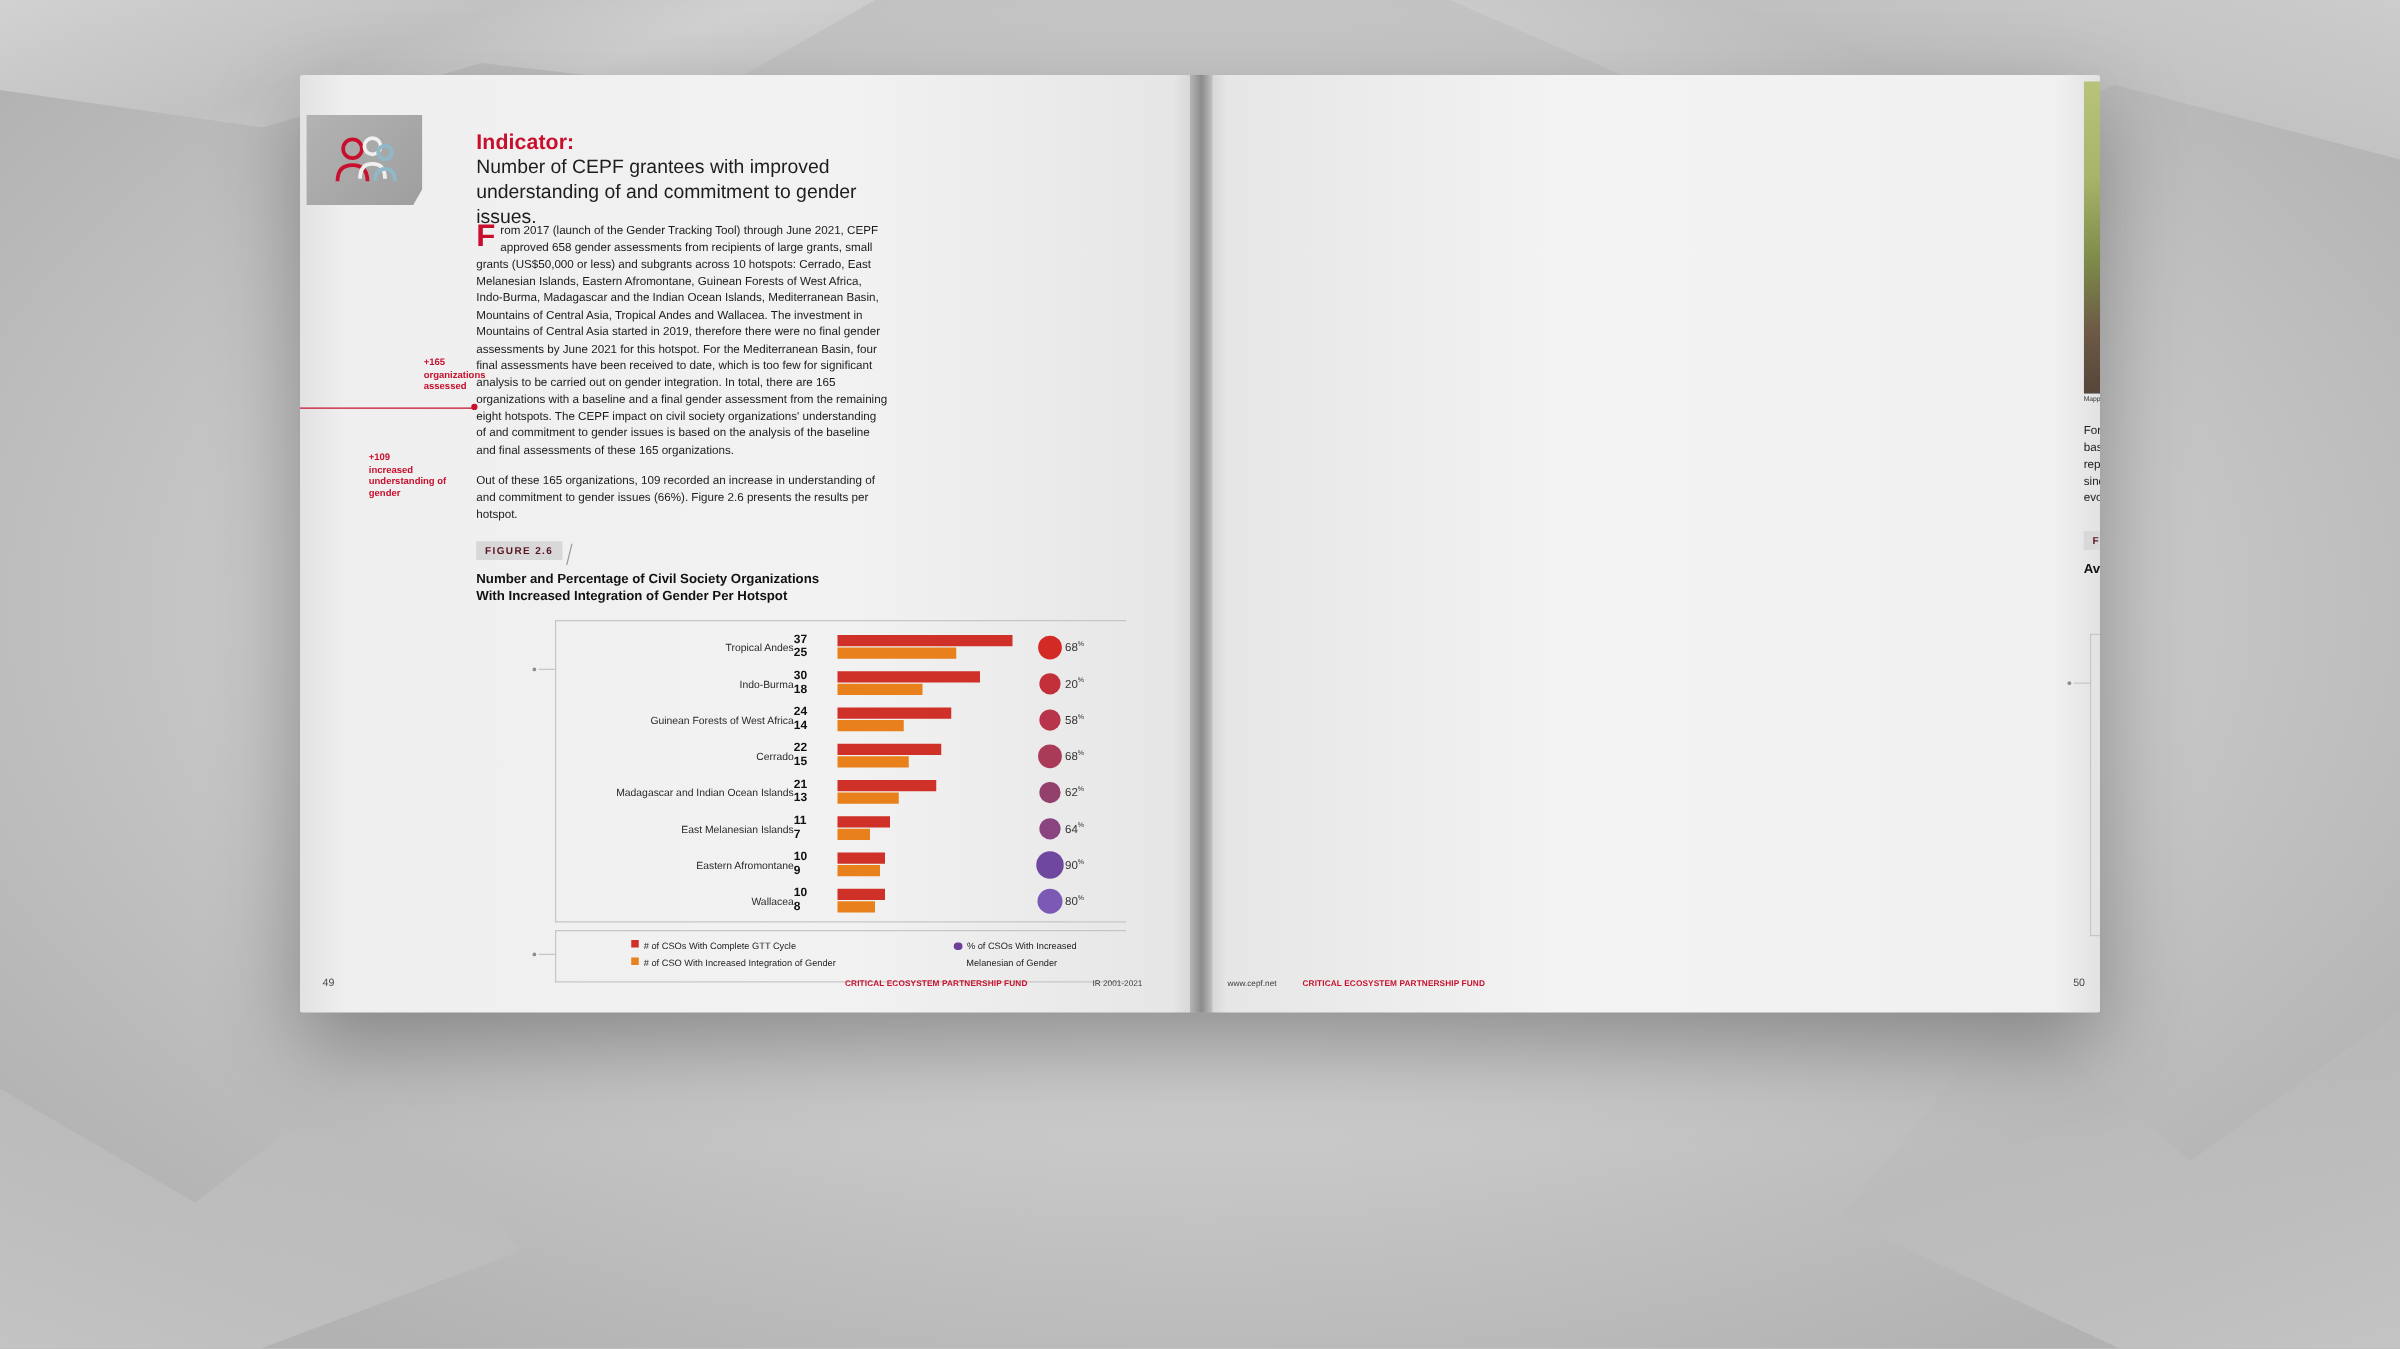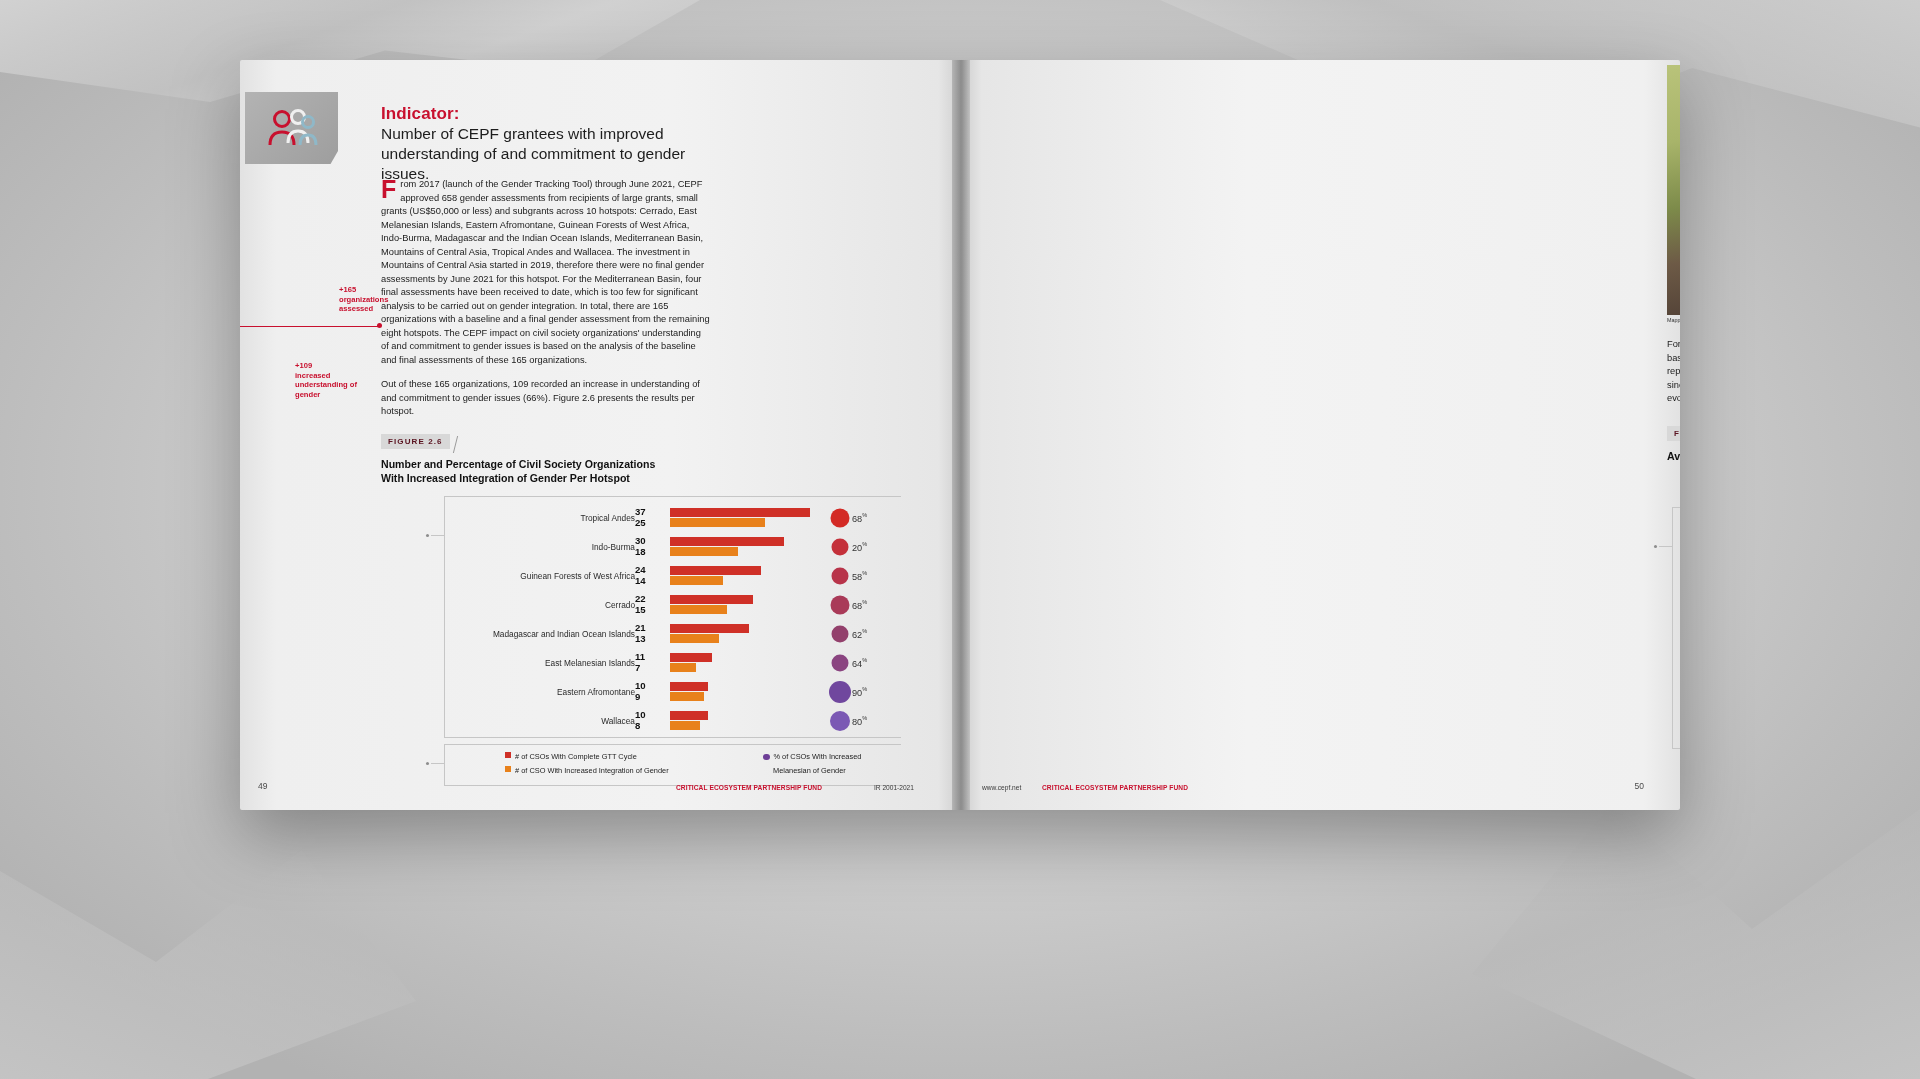--- a/index.html
+++ b/index.html
@@ -361,17 +361,17 @@
             <div class="row-label" style="width: 200px;">Madagascar and Indian Ocean Islands</div>
           </div>
           <div class="row" style="height: 29px;">
             <div class="row-label" style="width: 200px;">Cerrado</div>
           </div>
         </div>
     </div>
 
     <div class="footer-url" style="left:22px;">www.cepf.net</div>
     <div class="footer-brand" style="left:82px;">CRITICAL ECOSYSTEM PARTNERSHIP FUND</div>
-    <div class="folio" style="right:36px;">50</div>
+    <div class="folio" style="right:12px;">50</div>
   </div>
 
   <div id="spine"></div>
 </div>
 
 </body></html>

